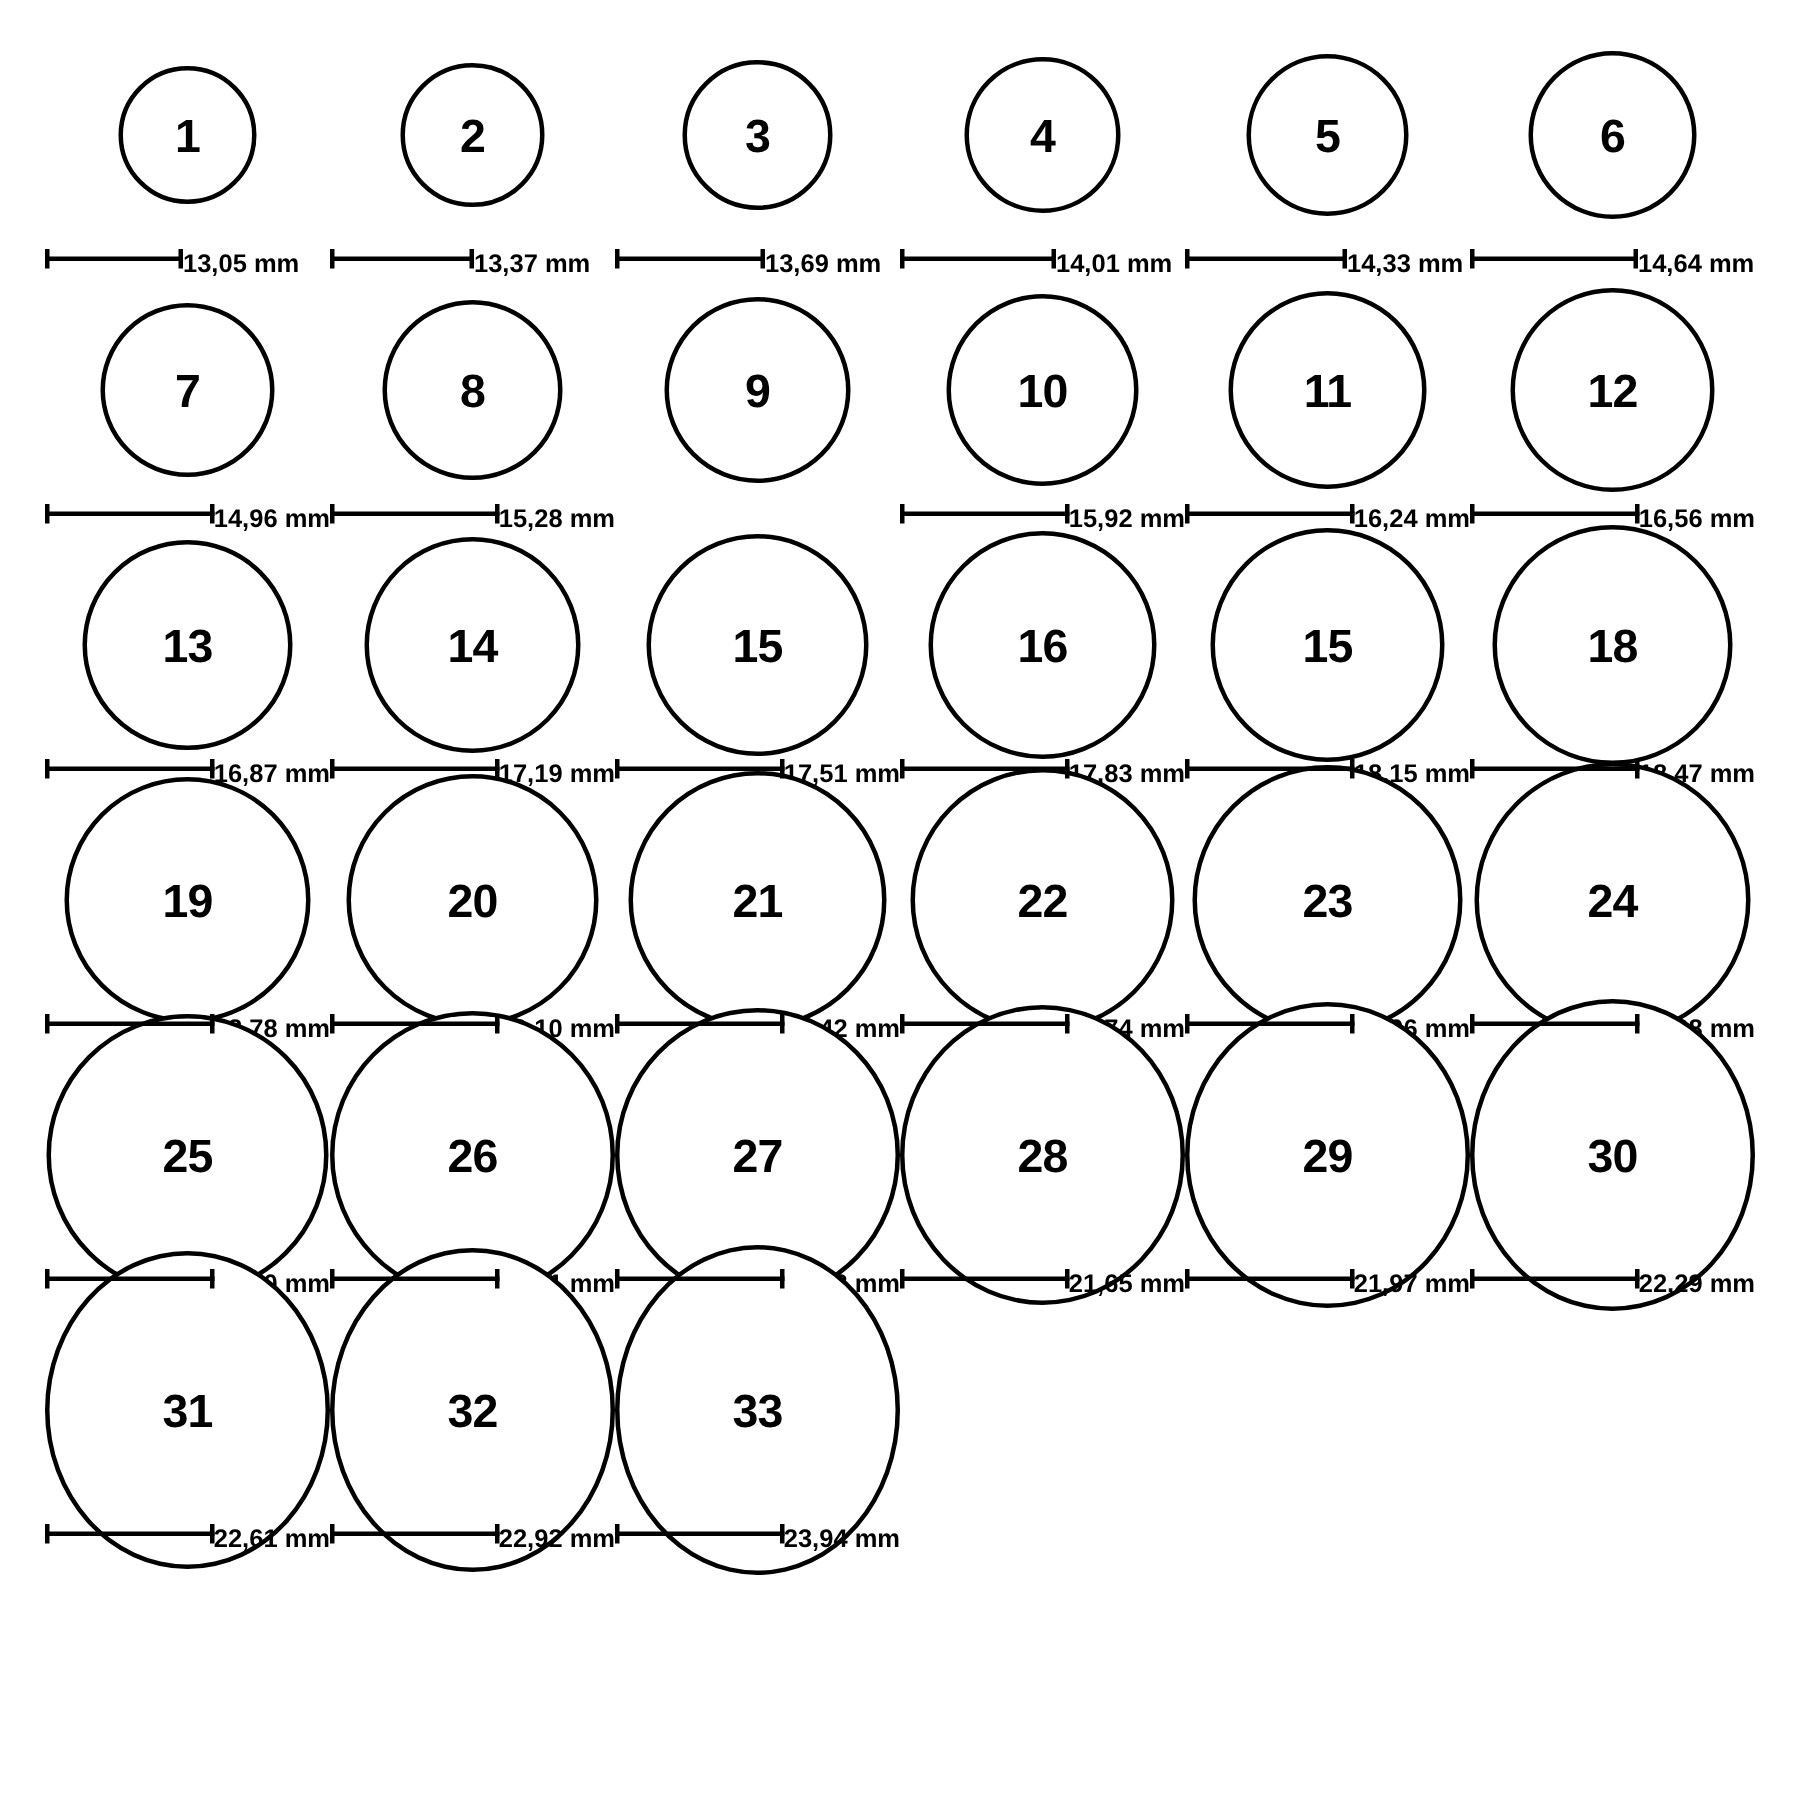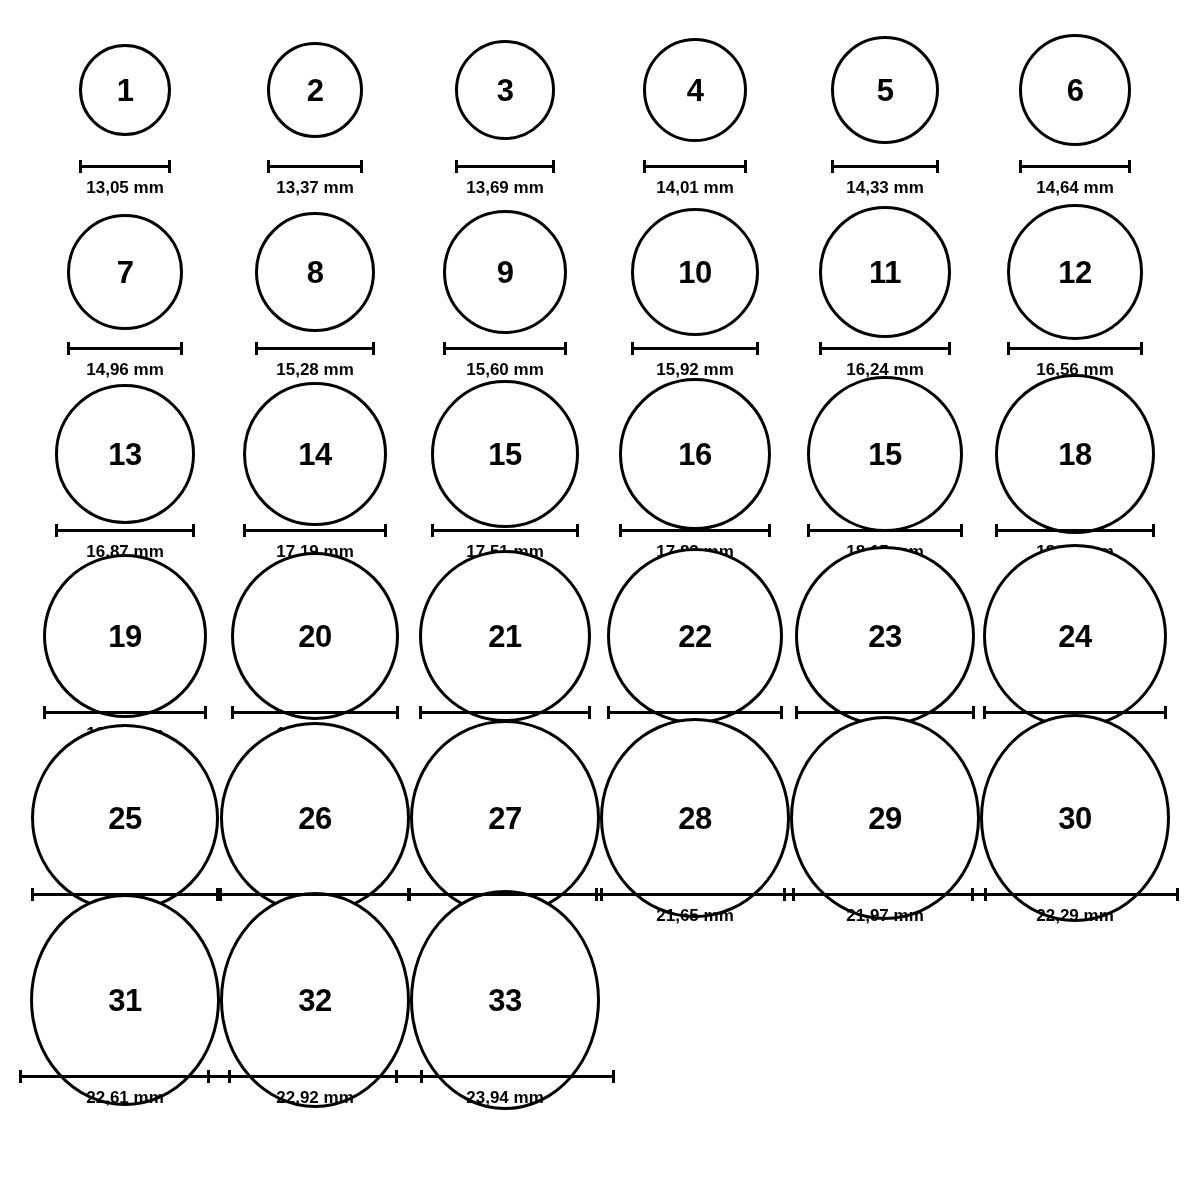--- a/index.html
+++ b/index.html
@@ -56,21 +56,21 @@
   .ring-number {
     font-weight: bold;
     font-size: 31px;
     line-height: 1;
     letter-spacing: -0.5px;
     color: #000000;
   }
   .measure-area {
     width: 100%;
     display: flex;
-    flex-direction: column;
+    flex-direction: row;
     align-items: center;
     margin-top: -6px;
   }
   .caliper {
     position: relative;
     height: 12px;
     display: block;
   }
   .caliper .bar {
     position: absolute;
@@ -225,28 +225,20 @@
             </div>
             <div class="mm-label">15,28 mm</div>
           </div>
         </div>
         <div class="size-cell">
           <div class="circle-area">
             <div class="ring-circle" style="width: 124px; height: 124px;">
               <span class="ring-number">9</span>
             </div>
           </div>
-          <div class="measure-area">
-            <div class="caliper" style="width: 124px;">
-              <span class="end left"></span>
-              <span class="bar"></span>
-              <span class="end right"></span>
-            </div>
-            <div class="mm-label">15,60 mm</div>
-          </div>
         </div>
         <div class="size-cell">
           <div class="circle-area">
             <div class="ring-circle" style="width: 128px; height: 128px;">
               <span class="ring-number">10</span>
             </div>
           </div>
           <div class="measure-area">
             <div class="caliper" style="width: 128px;">
               <span class="end left"></span>

